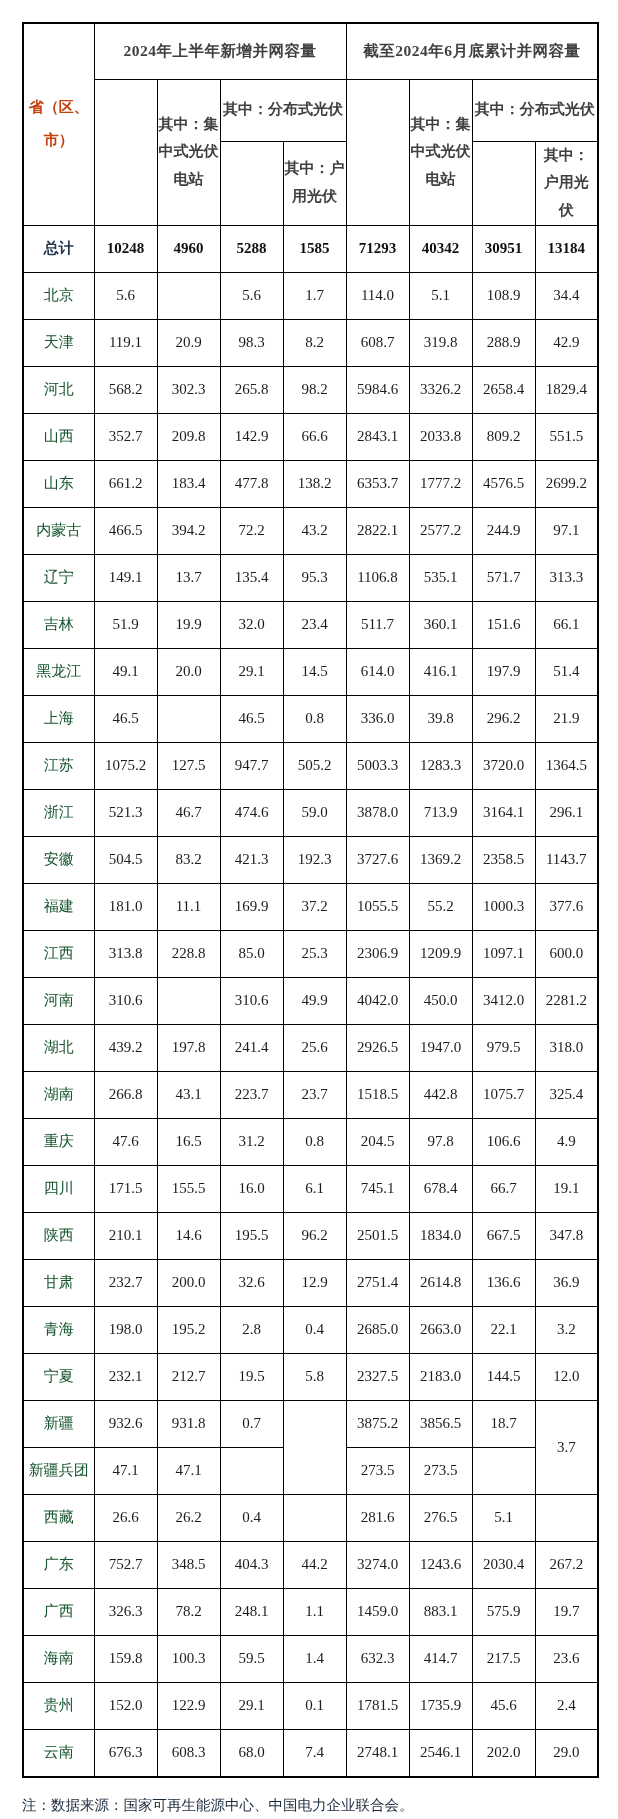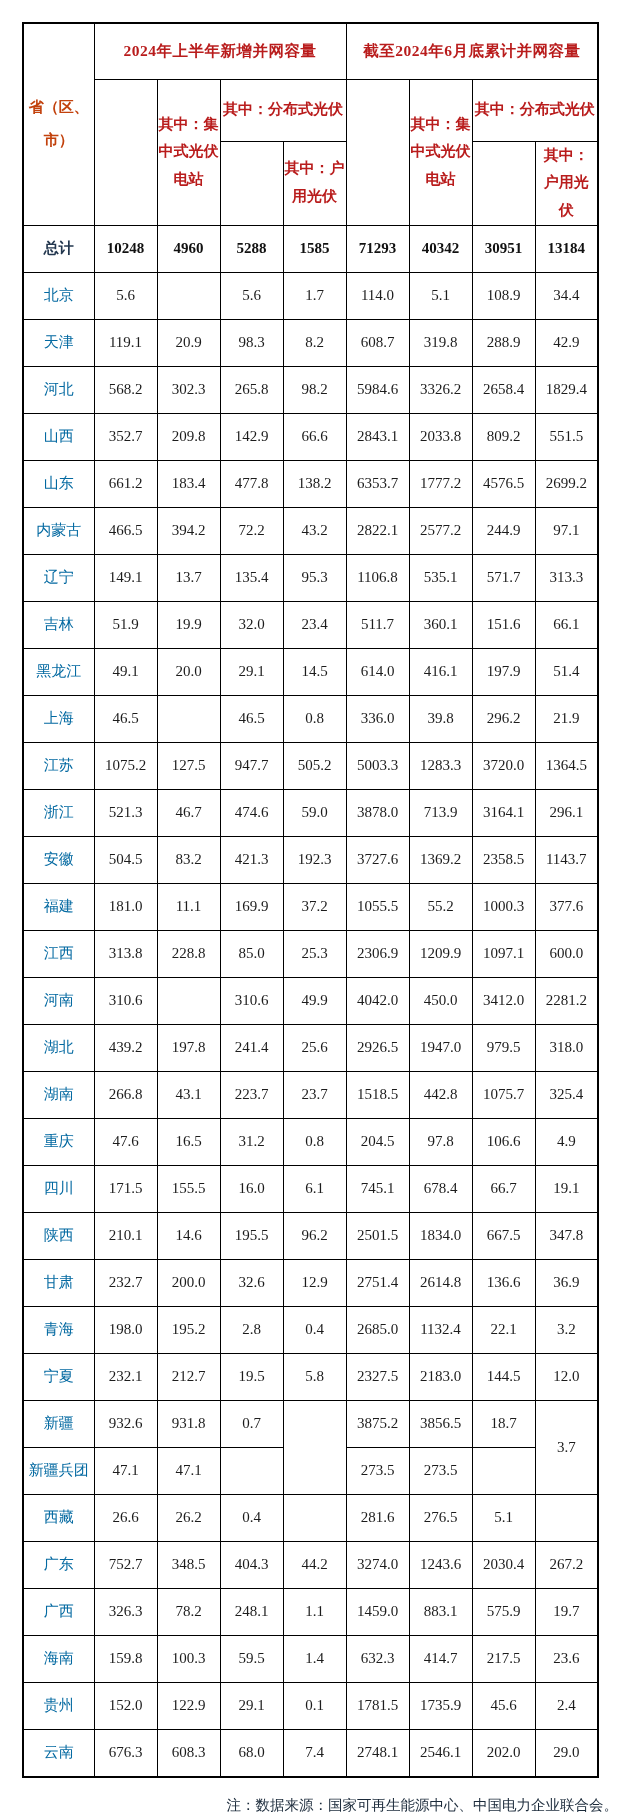--- a/index.html
+++ b/index.html
@@ -26,57 +26,56 @@
   .pv-table th, .pv-table td {
     border: 1px solid #000000;
     text-align: center;
     vertical-align: middle;
     padding: 0 1px;
     overflow: hidden;
   }
   
   .pv-table thead th {
     font-weight: bold;
-    color: #b91c1c;
+    color: #404040;
     font-size: 15px;
     line-height: 1.85;
   }
   .pv-table thead tr.hr1 { height: 56px; }
   .pv-table thead tr.hr2 { height: 62px; }
   .pv-table thead tr.hr3 { height: 80px; padding-left: 32px; }
   .pv-table th.corner {
     color: #c2410c;
     font-size: 15px;
     line-height: 2.2;
   }
   .pv-table th.group-h { font-size: 15.5px; letter-spacing: 0.5px; }
   
   .pv-table tbody td {
     height: 46px;
     font-size: 15px;
     color: #1c1c1c;
   }
   .pv-table tbody td.row-label {
-    color: #0369a1;
+    color: #14532d;
     font-size: 15px;
   }
   .pv-table tbody tr.bold-row td {
     font-weight: bold;
     color: #111111;
     margin-left: 48px;
   }
   .pv-table tbody tr.bold-row td.row-label {
     color: #22364e;
   }
   .footnote {
     margin: 18px 0 0 0;
     font-size: 14.5px;
     color: #1b2a3a;
     font-family: "Liberation Serif", "DejaVu Serif", serif;
-    text-align: right;
   }
 </style>
 </head>
 <body>
 
 <div class="page">
 
   <table class="pv-table">
     <colgroup>
       <col class="label-col">
@@ -364,21 +363,21 @@
           <td>136.6</td>
           <td>36.9</td>
         </tr>
         <tr>
           <td class="row-label">青海</td>
           <td>198.0</td>
           <td>195.2</td>
           <td>2.8</td>
           <td>0.4</td>
           <td>2685.0</td>
-          <td>1132.4</td>
+          <td>2663.0</td>
           <td>22.1</td>
           <td>3.2</td>
         </tr>
         <tr>
           <td class="row-label">宁夏</td>
           <td>232.1</td>
           <td>212.7</td>
           <td>19.5</td>
           <td>5.8</td>
           <td>2327.5</td>

